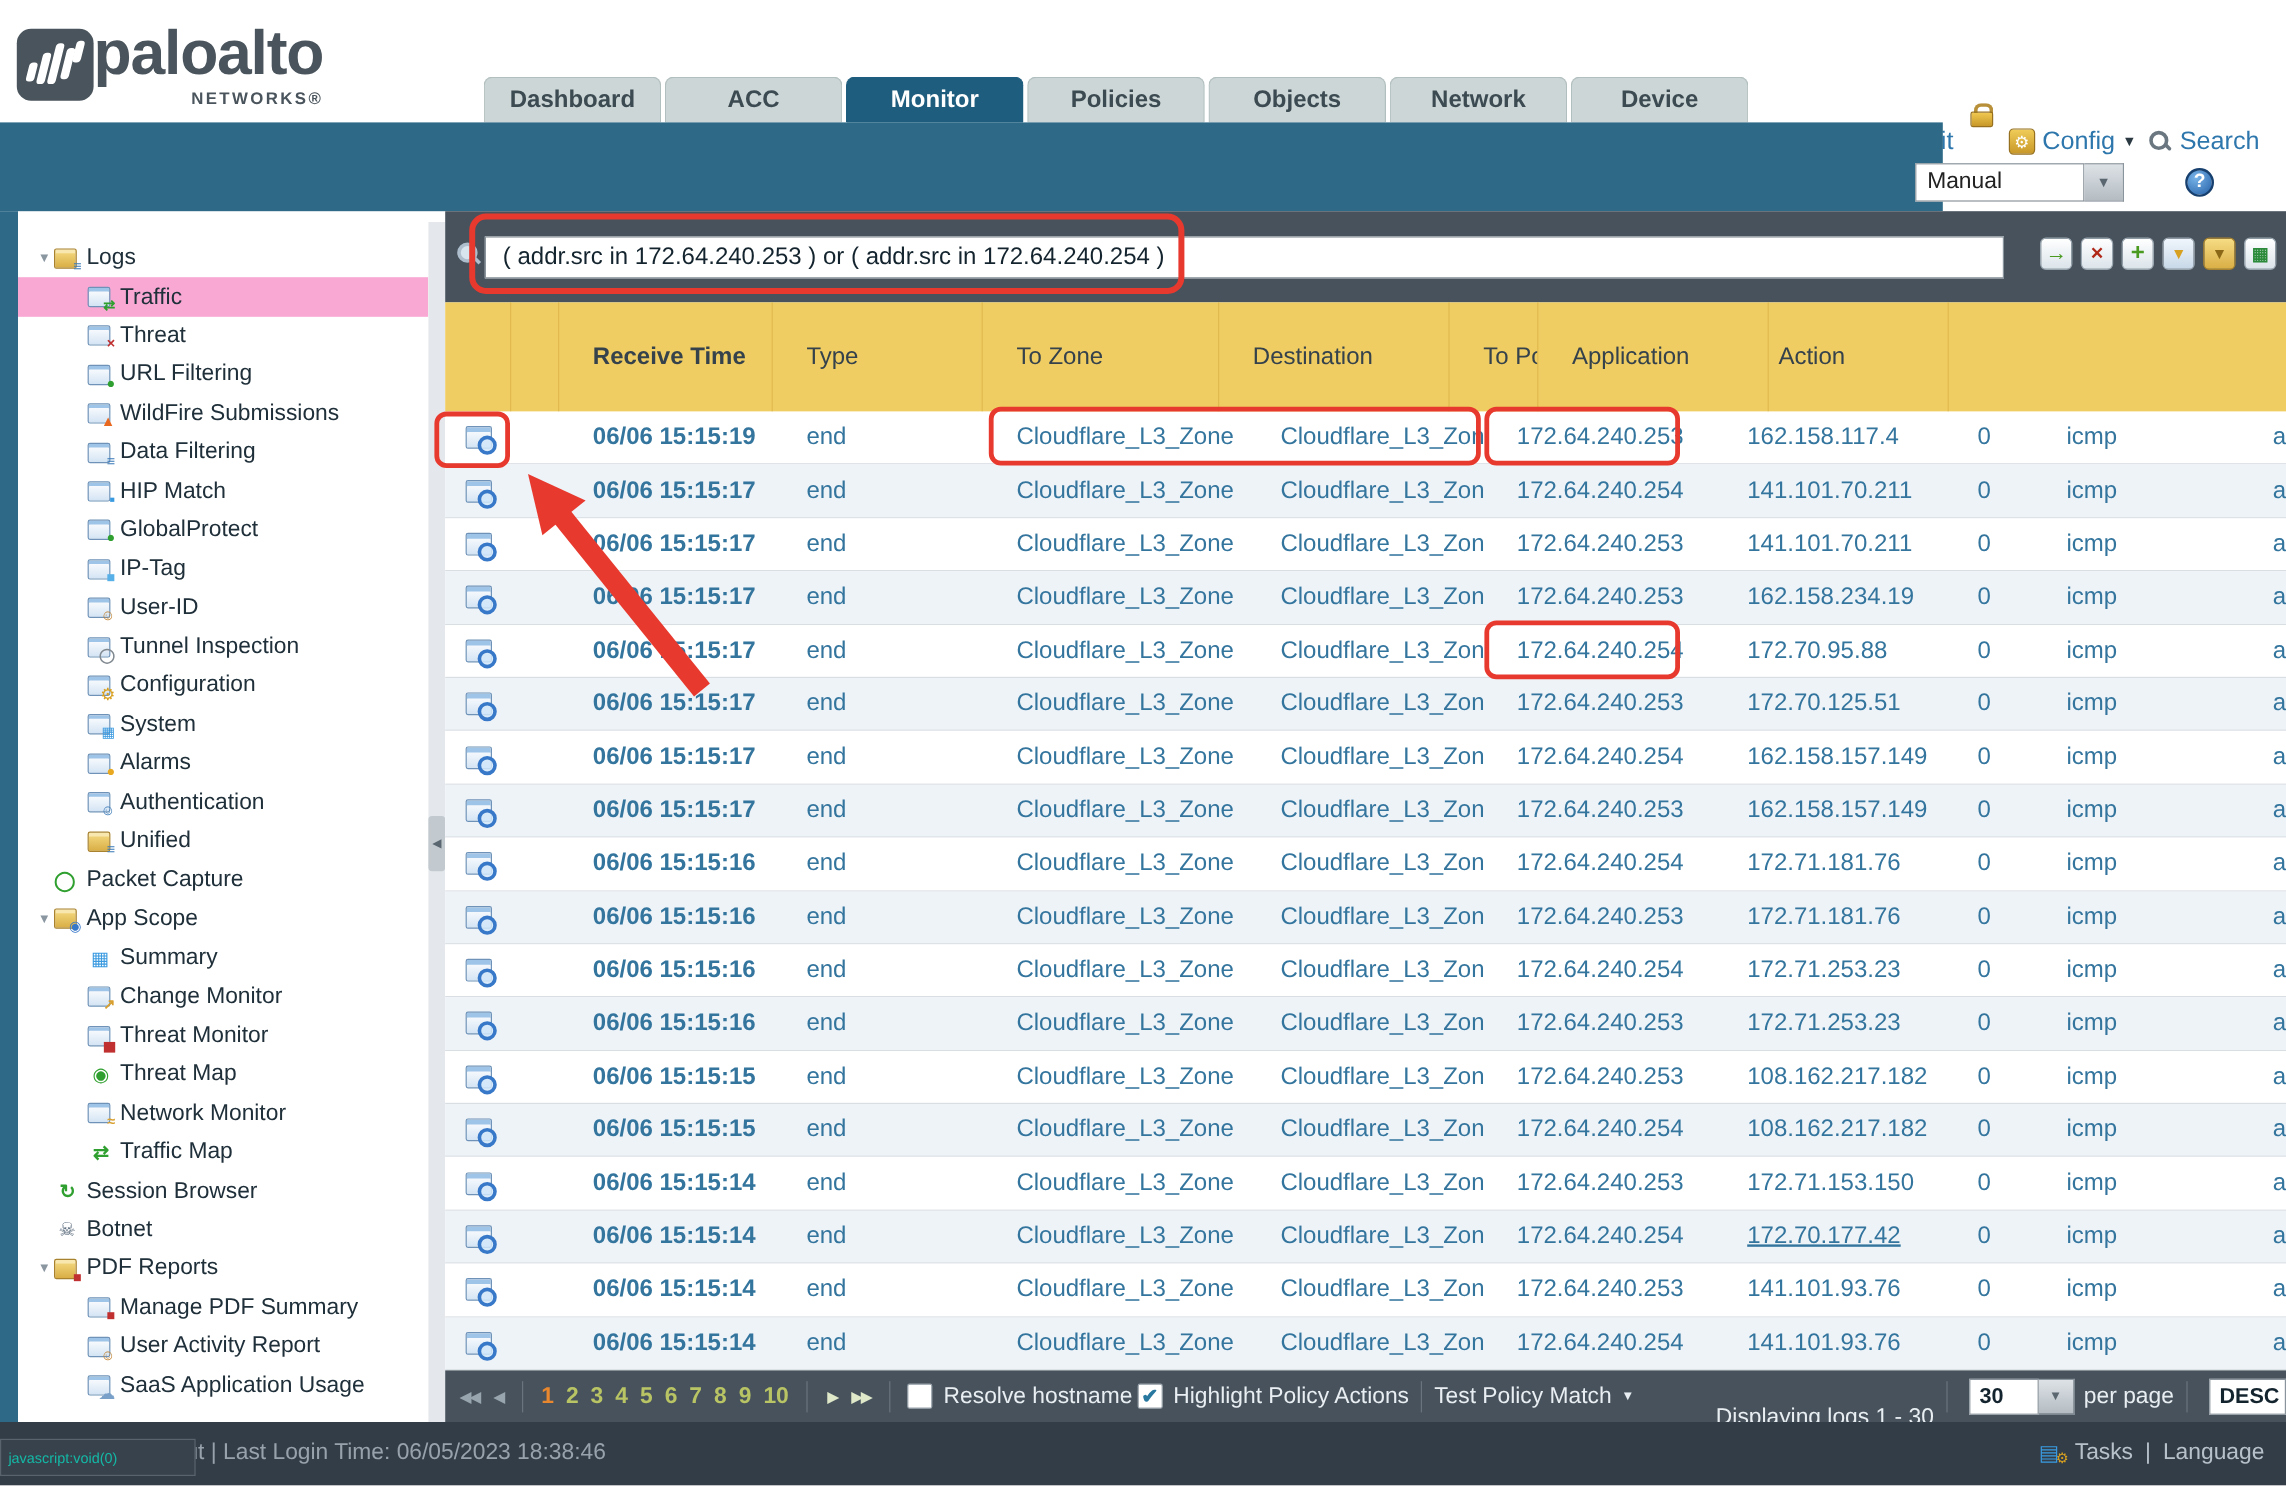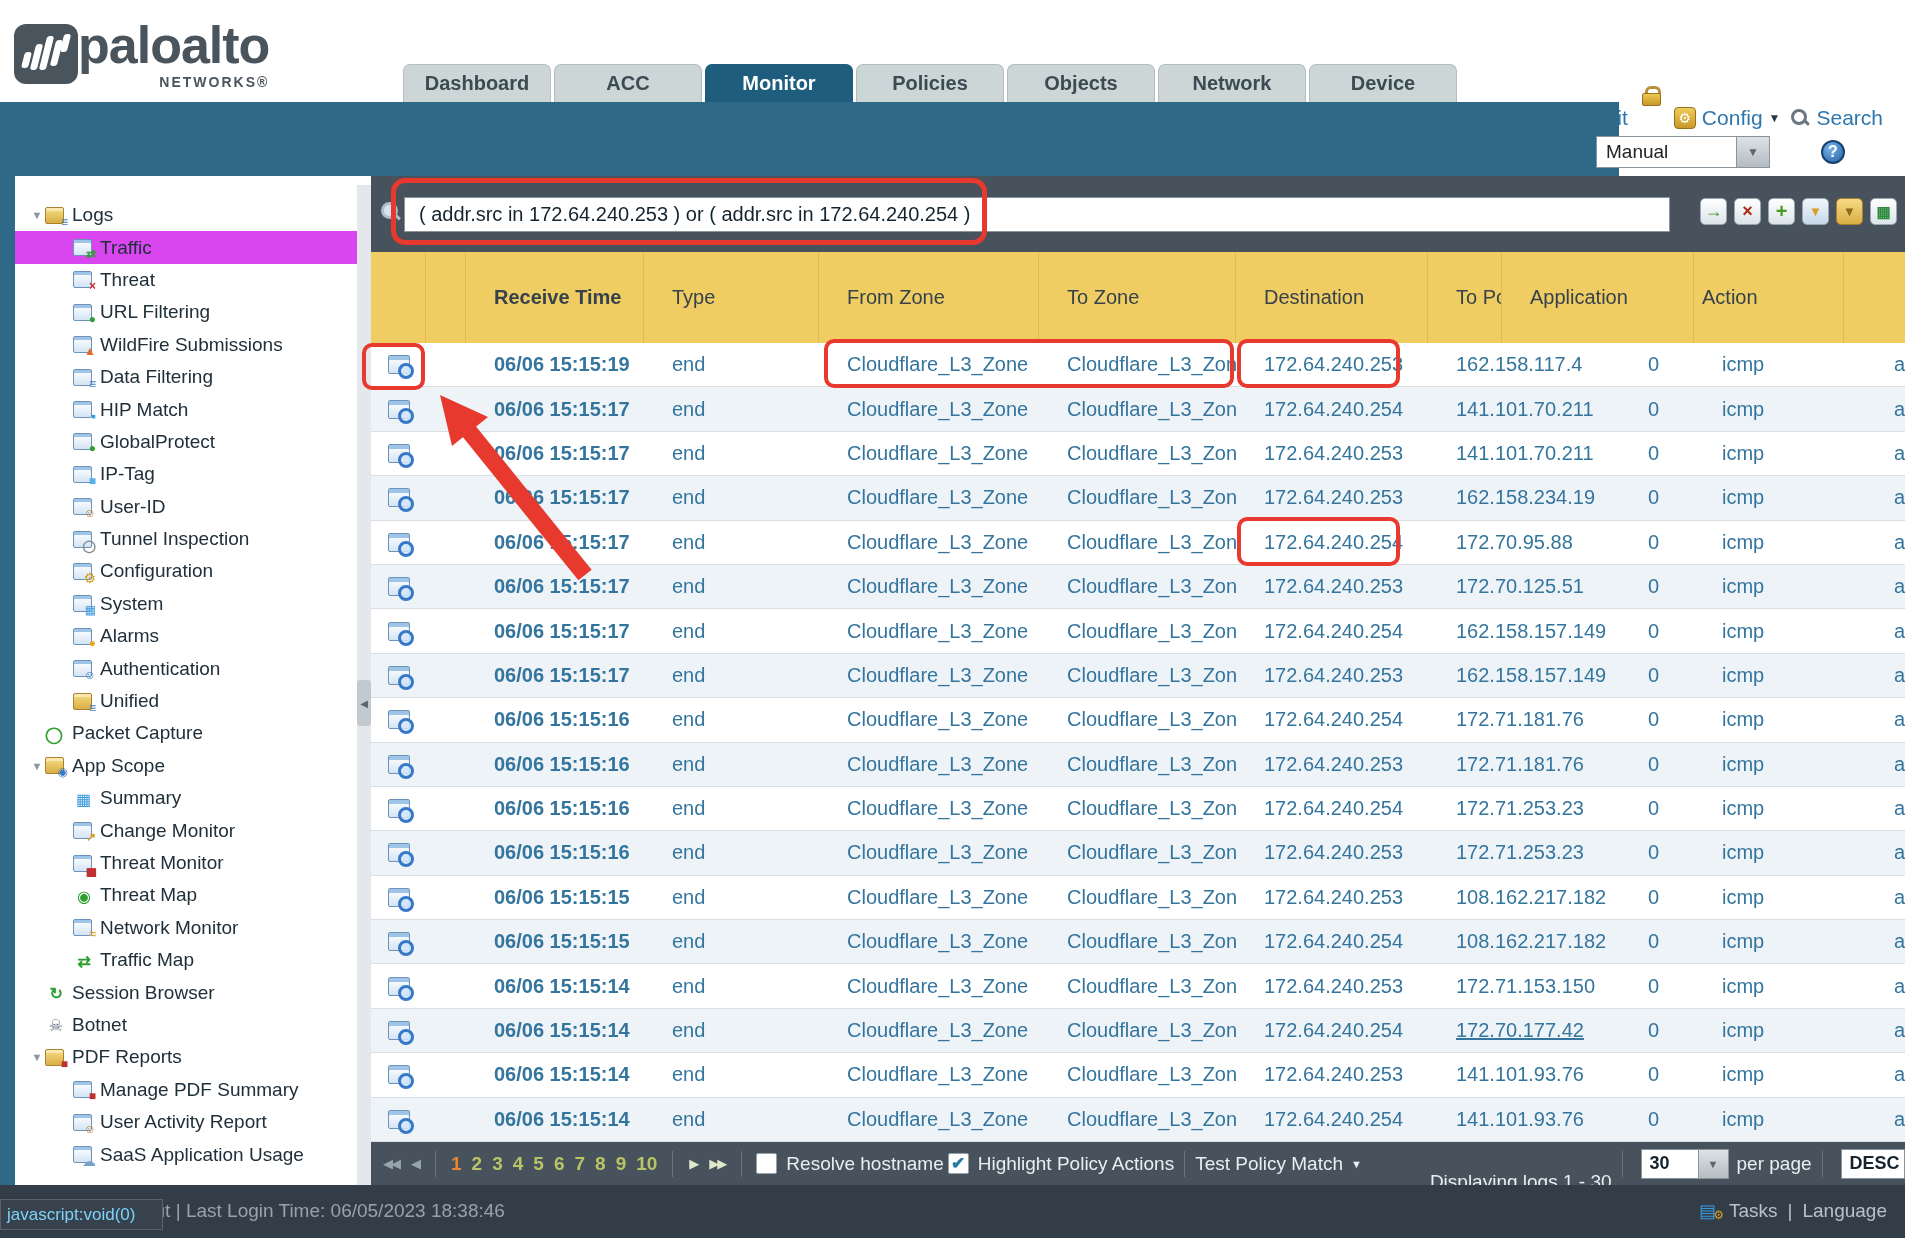--- a/index.html
+++ b/index.html
@@ -42,21 +42,21 @@
   .sel-box{ height:32px; background:#fff; border:1px solid #8a949c; font-size:19px; color:#222; display:flex; align-items:center; padding:0 9px;}
   .sel-btn{ width:33px; height:32px; background:linear-gradient(#dde2e6,#b4bcc2); border:1px solid #8a949c; border-left:none; display:flex; align-items:center; justify-content:center; color:#5a6670; font-size:12px; cursor:pointer;}
   .ic-refresh{ width:19px; height:19px; border:3px solid #fff; border-radius:50%; border-top-color:transparent; position:relative; margin-left:16px; cursor:pointer;}
   .ic-refresh::after{ content:""; position:absolute; right:-4px; top:-4px; border:5px solid transparent; border-bottom-color:#fff; transform:rotate(45deg);}
   .help{ display:flex; align-items:center; gap:4px; margin-left:16px; color:#fff; font-size:20px; cursor:pointer;}
   .ic-help{ width:24px; height:24px; border-radius:50%; background:radial-gradient(circle at 35% 30%, #78b4e8, #2560a8); border:2px solid #18406e; color:#fff; font-weight:bold; font-size:16px; display:flex; align-items:center; justify-content:center;}
 
   
   .sidebar { position:absolute; left:15px; top:185px; width:342px; height:1000px; background:#fff; padding-top:14px; overflow:hidden;}
   .snode { height:32.4px; display:flex; align-items:center; font-size:19px; color:#20303a; cursor:pointer; white-space:nowrap;}
-  .snode.sel { background:#d946ef; }
+  .snode.sel { background:#f9a8d4; }
   .tw { width:16px; font-size:11px; color:#8a96a0; text-align:center; margin-left:6px; flex:none;}
   .lv0 { padding-left:8px; } .lv1 { padding-left:58px; }
   .slabel{ margin-left:8px;text-align:right; }
 
   .icn{ position:relative; width:19px; height:17px; flex:none; background:linear-gradient(#fff,#d4e4f4); border:1px solid #6f93b8; border-radius:2px; box-shadow:inset 0 3px 0 #9ec4e8;}
   .icn.f{ background:linear-gradient(#f6dc84,#d9ae45); border-color:#a8822e; box-shadow:inset 0 3px 0 #f8e8b0;}
   .icn.plain{ background:none; border:none; box-shadow:none;}
   .icn::after{ position:absolute; right:-5px; bottom:-5px; font-size:12px; line-height:12px;}
   .icn.plain::after{ right:1px; bottom:1px; font-size:16px;}
   .i-logs-folder::after{content:"≡"; color:#3a7ab8;}
@@ -140,21 +140,21 @@
   .mini-sel{ display:flex; margin:0 8px; flex:none;}
   .mini-box{ height:30px; background:#fff; color:#14242e; font-size:18px; font-weight:bold; display:flex; align-items:center; padding:0 8px; border:1px solid #8a949c;}
   .mini-arrow{ width:30px; height:30px; background:linear-gradient(#dde2e6,#b4bcc2); border:1px solid #8a949c; border-left:none; color:#5a6670; font-size:11px; display:flex; align-items:center; justify-content:center; cursor:pointer;}
 
   
   .statusbar{ position:absolute; left:0; top:1185px; width:1905px; height:53px; background:#333d47; color:#98a2ac; font-size:19px;}
   .st-left{ position:absolute; left:45px; top:15px; white-space:nowrap;}
   .st-right{ position:absolute; right:18px; top:15px; display:flex; align-items:center; gap:10px; color:#b7c1ca;}
   .ic-tasks{ position:relative; width:20px; height:20px; color:#3a9ae0; font-size:18px; line-height:20px;}
   .ic-tasks::after{ content:"⚙"; position:absolute; right:-5px; bottom:-4px; color:#d8a020; font-size:12px;}
-  .tooltip{ position:absolute; left:0; top:1199px; width:163px; height:31px; background:#38424c; border:1px solid #58636e; color:#7dd3fc; font-size:17px; display:flex; align-items:center; padding-left:6px; z-index:40;}
+  .tooltip{ position:absolute; left:0; top:1199px; width:163px; height:31px; background:#38424c; border:1px solid #58636e; color:#14b8a6; font-size:12px; display:flex; align-items:center; padding-left:6px; z-index:40;}
 
   
   .ann{ position:absolute; border:5px solid #e8392e; border-radius:14px; z-index:30; pointer-events:none;}
   .ann.thin{ border-width:4px; border-radius:10px;}
   .arrow-svg{ position:absolute; left:400px; top:375px; z-index:31; pointer-events:none;}
 </style>
 </head>
 <body>
 
 <div class="tophdr">
@@ -353,21 +353,20 @@
         <div class="fic savef">▼</div>
         <div class="fic loadf">▼</div>
         <div class="fic export">▦</div>
       </div>
   </div>
   <div class="thead">
       <div class="hc c0"></div>
       <div class="hc c1"></div>
       <div class="hc c2">Receive Time</div>
       <div class="hc c3">Type</div>
-      <div class="hc c4">From Zone</div>
       <div class="hc c5">To Zone</div>
       <div class="hc c7">Destination</div>
       <div class="hc c8">To Port</div>
       <div class="hc c9">Application</div>
       <div class="hc c10">Action</div>
     </div>
   <div class="rows">
       <div class="trow">
         <div class="tc c0">
           <span class="rowdetail"></span>

